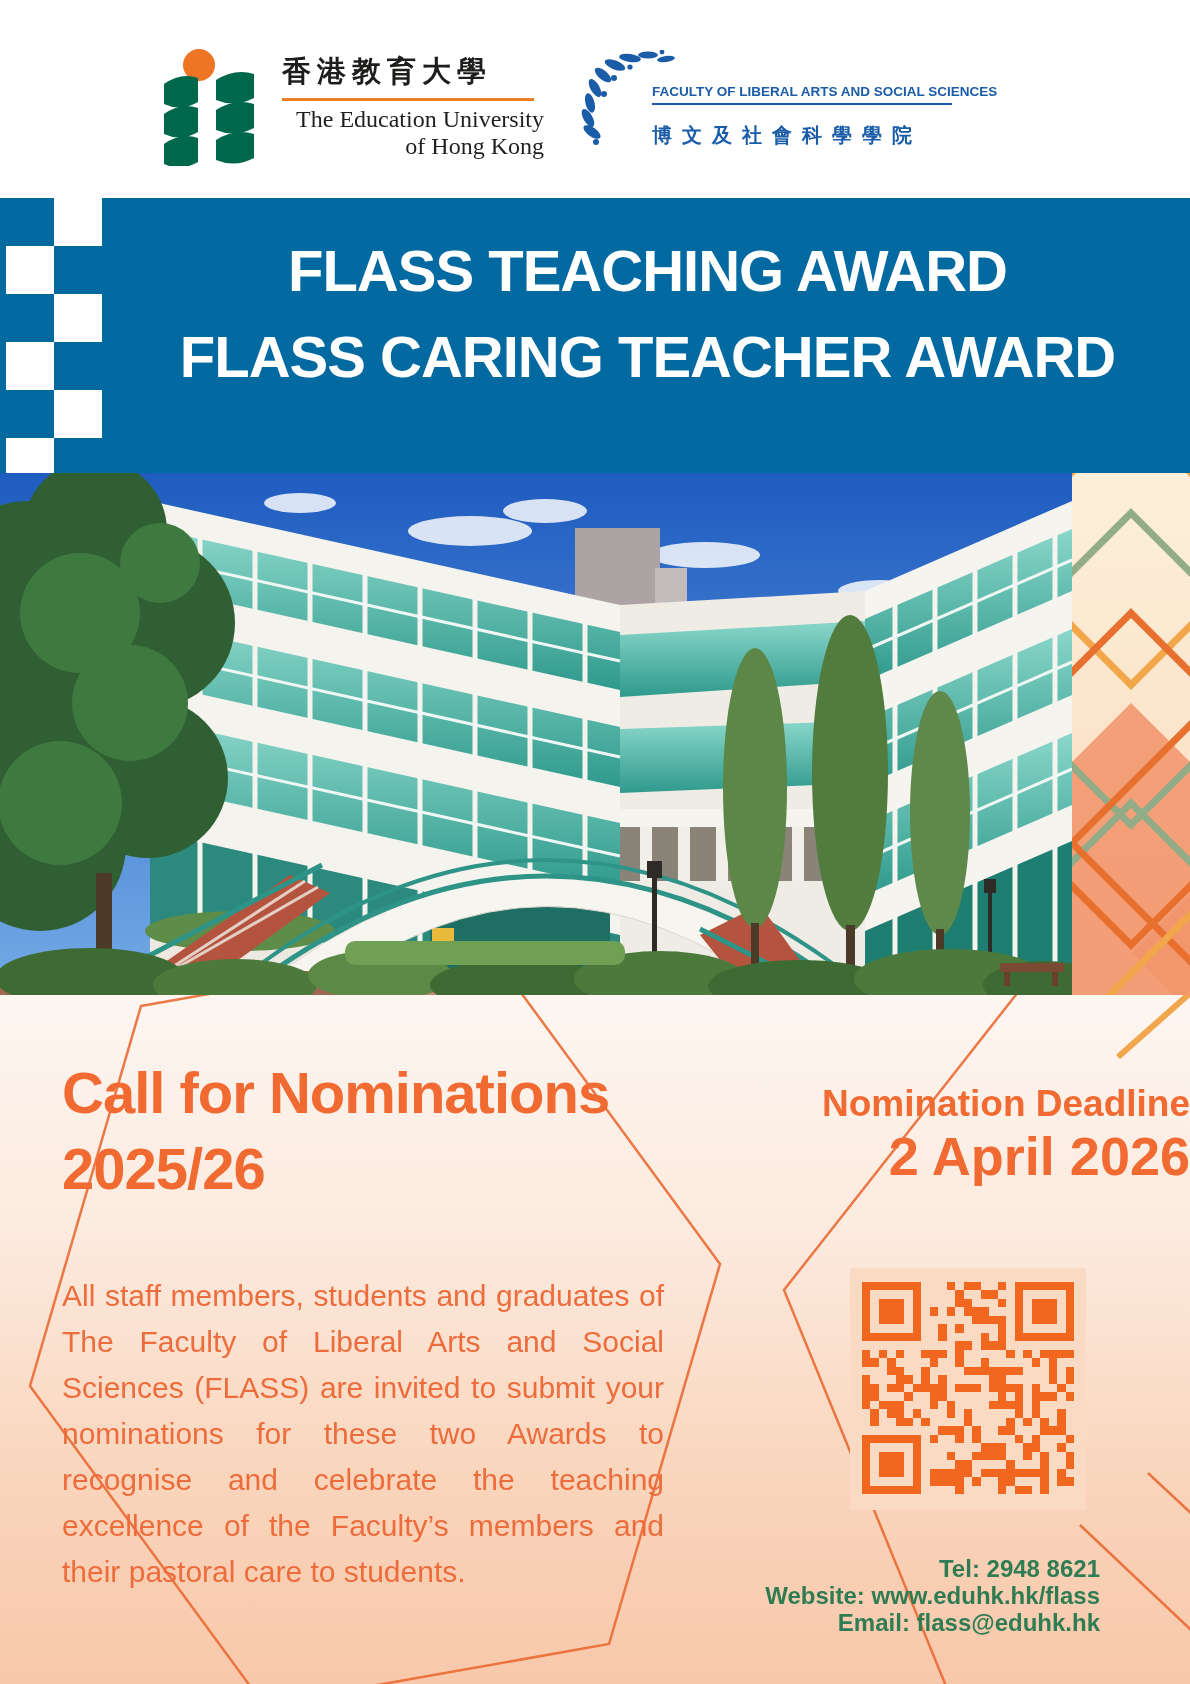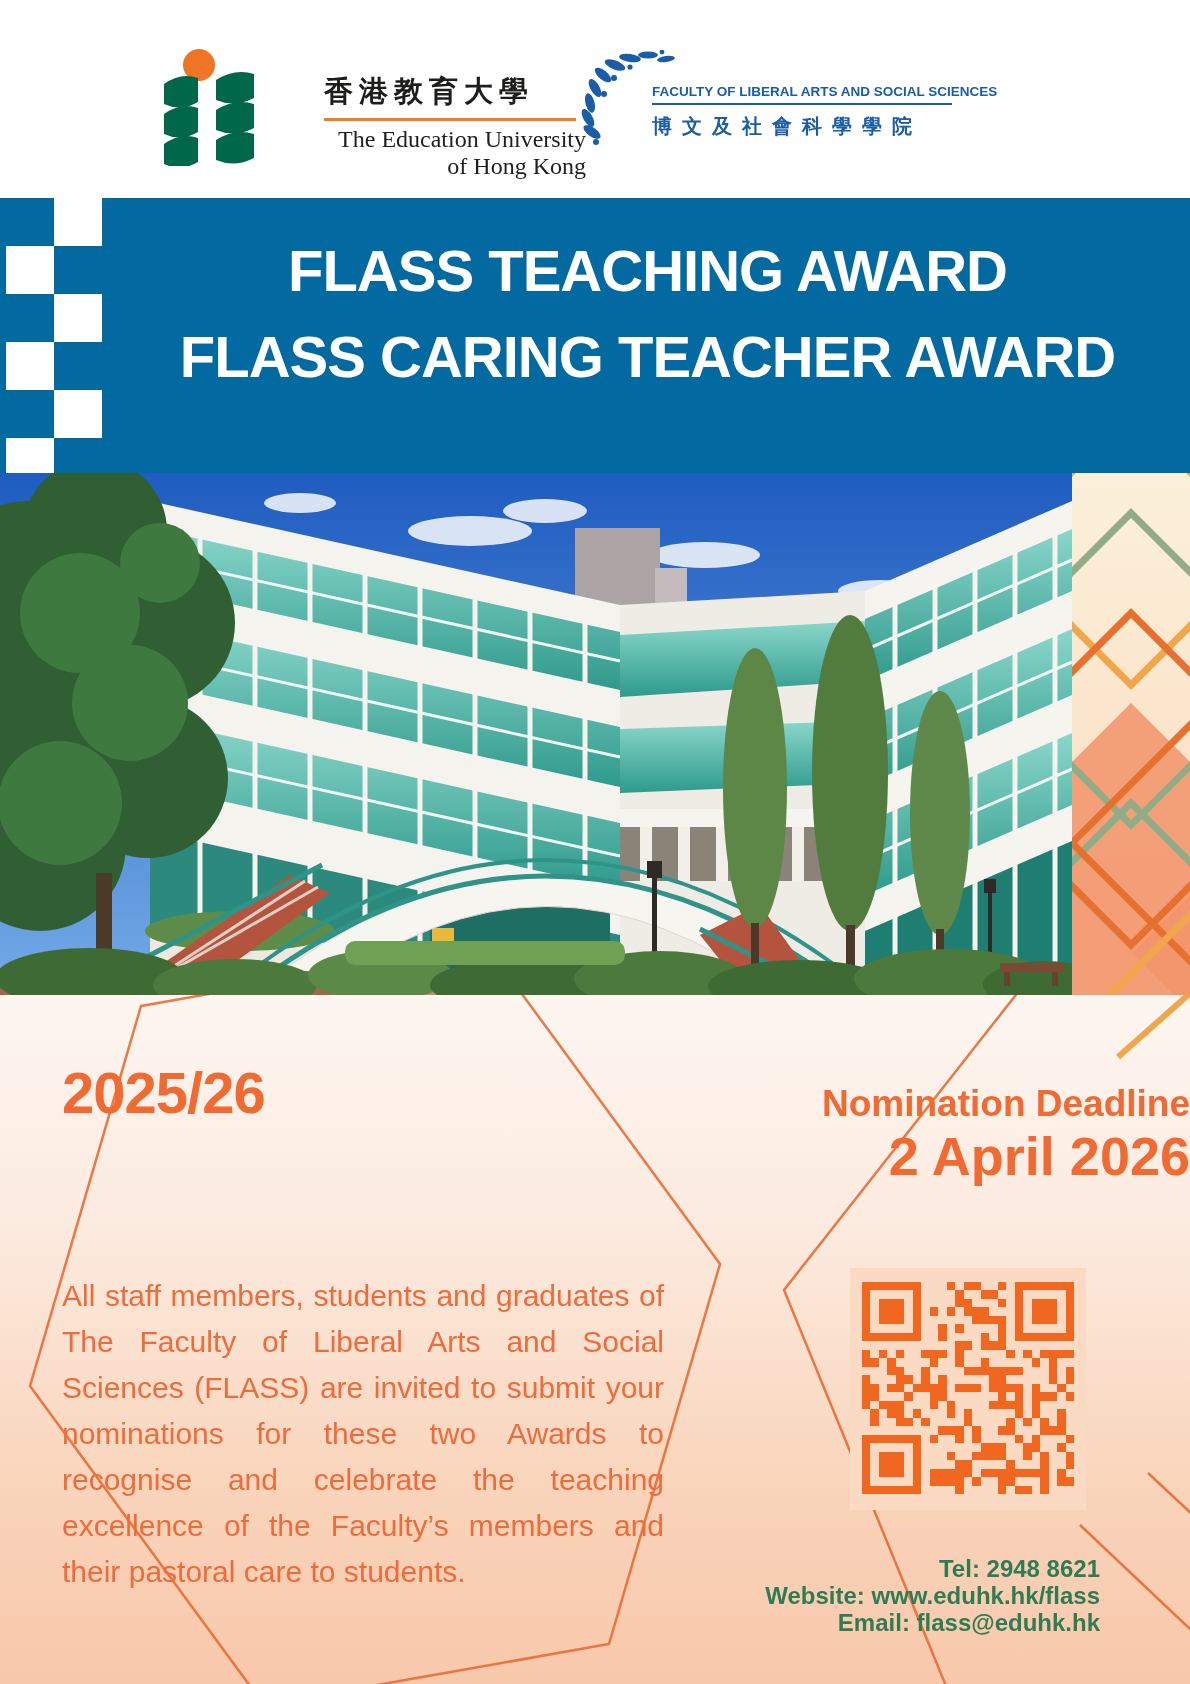--- a/index.html
+++ b/index.html
@@ -3,30 +3,30 @@
 <meta charset="utf-8">
 <style>
   html,body{margin:0;padding:0;background:#e8e8e8;}
   .poster{position:relative;width:1190px;height:1684px;margin:0 auto;background:#fff;
           font-family:"Liberation Sans",sans-serif;overflow:hidden;}
 
   
   .header{position:absolute;top:0;left:0;width:1190px;height:198px;background:#ffffff;}
   .eduhk-logo{position:absolute;left:158px;top:44px;width:390px;height:126px;}
   .eduhk-mark{position:absolute;left:0;top:2px;width:106px;height:120px;}
-  .eduhk-text{position:absolute;left:124px;top:28px;width:262px;margin-left:42px;}
+  .eduhk-text{position:absolute;left:124px;top:8px;width:262px;}
   .eduhk-cn{font-size:29px;letter-spacing:6px;color:#1d1d1b;font-weight:600;white-space:nowrap;}
   .eduhk-rule{margin-top:6px;width:252px;height:3px;background:#ee7f22;}
   .eduhk-en{font-family:"Liberation Serif",serif;font-size:24px;line-height:27px;color:#221e1f;margin-top:5px;text-align:right;}
   .flass-logo{position:absolute;left:560px;top:44px;width:420px;height:120px;}
   .flass-mark{position:absolute;left:10px;top:6px;width:110px;height:100px;}
   .flass-text{position:absolute;left:92px;top:40px;width:310px;}
   .flass-en{font-size:13.5px;font-weight:700;color:#1a5ca8;white-space:nowrap;text-align:right;}
   .flass-rule{margin-top:4px;width:300px;height:2px;background:#1a5ca8;}
-  .flass-cn{margin-top:8px;font-size:20px;letter-spacing:10px;color:#1a5ca8;font-weight:600;white-space:nowrap;}
+  .flass-cn{margin-top:17px;font-size:20px;letter-spacing:10px;color:#1a5ca8;font-weight:600;white-space:nowrap;}
 
   
   .banner{position:absolute;top:198px;left:0;width:1190px;height:275px;background:#0369a1;}
   .checker{position:absolute;left:6px;top:0;bottom:0;width:96px;
            background:repeating-conic-gradient(#ffffff 0 25%,rgba(0,0,0,0) 0 50%);
            background-size:96px 96px;}
   .banner-titles{position:absolute;left:115px;right:10px;top:30px;text-align:center;}
   .banner-line{color:#ffffff;font-weight:800;font-size:58px;line-height:86px;letter-spacing:-1px;white-space:nowrap;}
 
   
@@ -291,20 +291,21 @@
       <g fill="none" stroke="#e96a33" stroke-width="2.5" opacity="0.9">
         <polygon points="141,11 486,-50 720,269 609,649 264,710 30,391"></polygon>
         <polygon points="1048,-41 1474,19 1636,415 1371,751 946,691 784,295"></polygon>
         <line x1="1080" y1="530" x2="1265" y2="705"></line>
         <line x1="1148" y1="478" x2="1305" y2="625"></line>
       </g>
       <line x1="1118" y1="62" x2="1205" y2="-15" stroke="#f1a64b" stroke-width="6"></line>
     </svg>
 
     <div class="call-title">
+      <div>Call for Nominations</div>
       <div>2025/26</div>
     </div>
 
     <div class="call-body">All staff members, students and graduates of The Faculty of Liberal Arts and Social Sciences (FLASS) are invited to submit your nominations for these two Awards to recognise and celebrate the teaching excellence of the Faculty’s members and their pastoral care to students.</div>
 
     <div class="deadline-box">
       <div class="deadline-label">Nomination Deadline</div>
       <div class="deadline-date">2 April 2026</div>
     </div>
 

